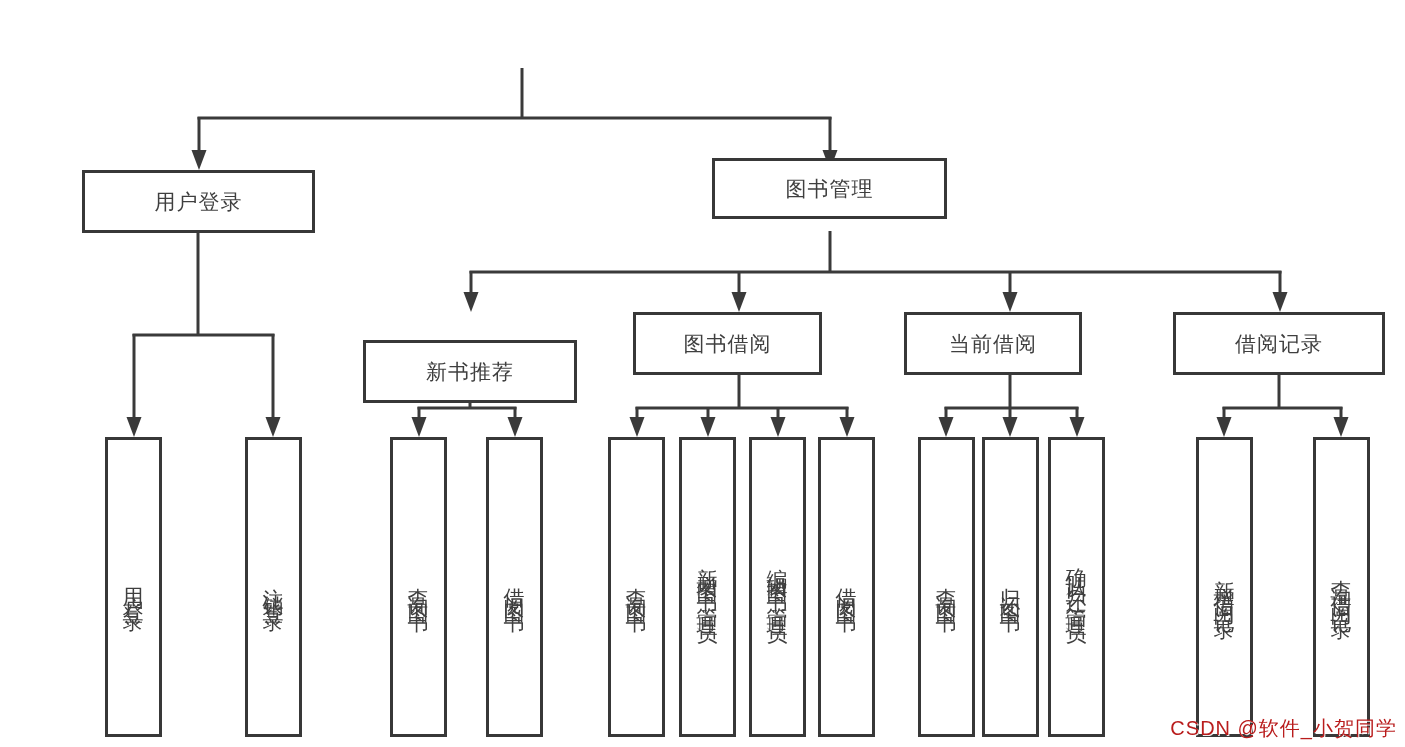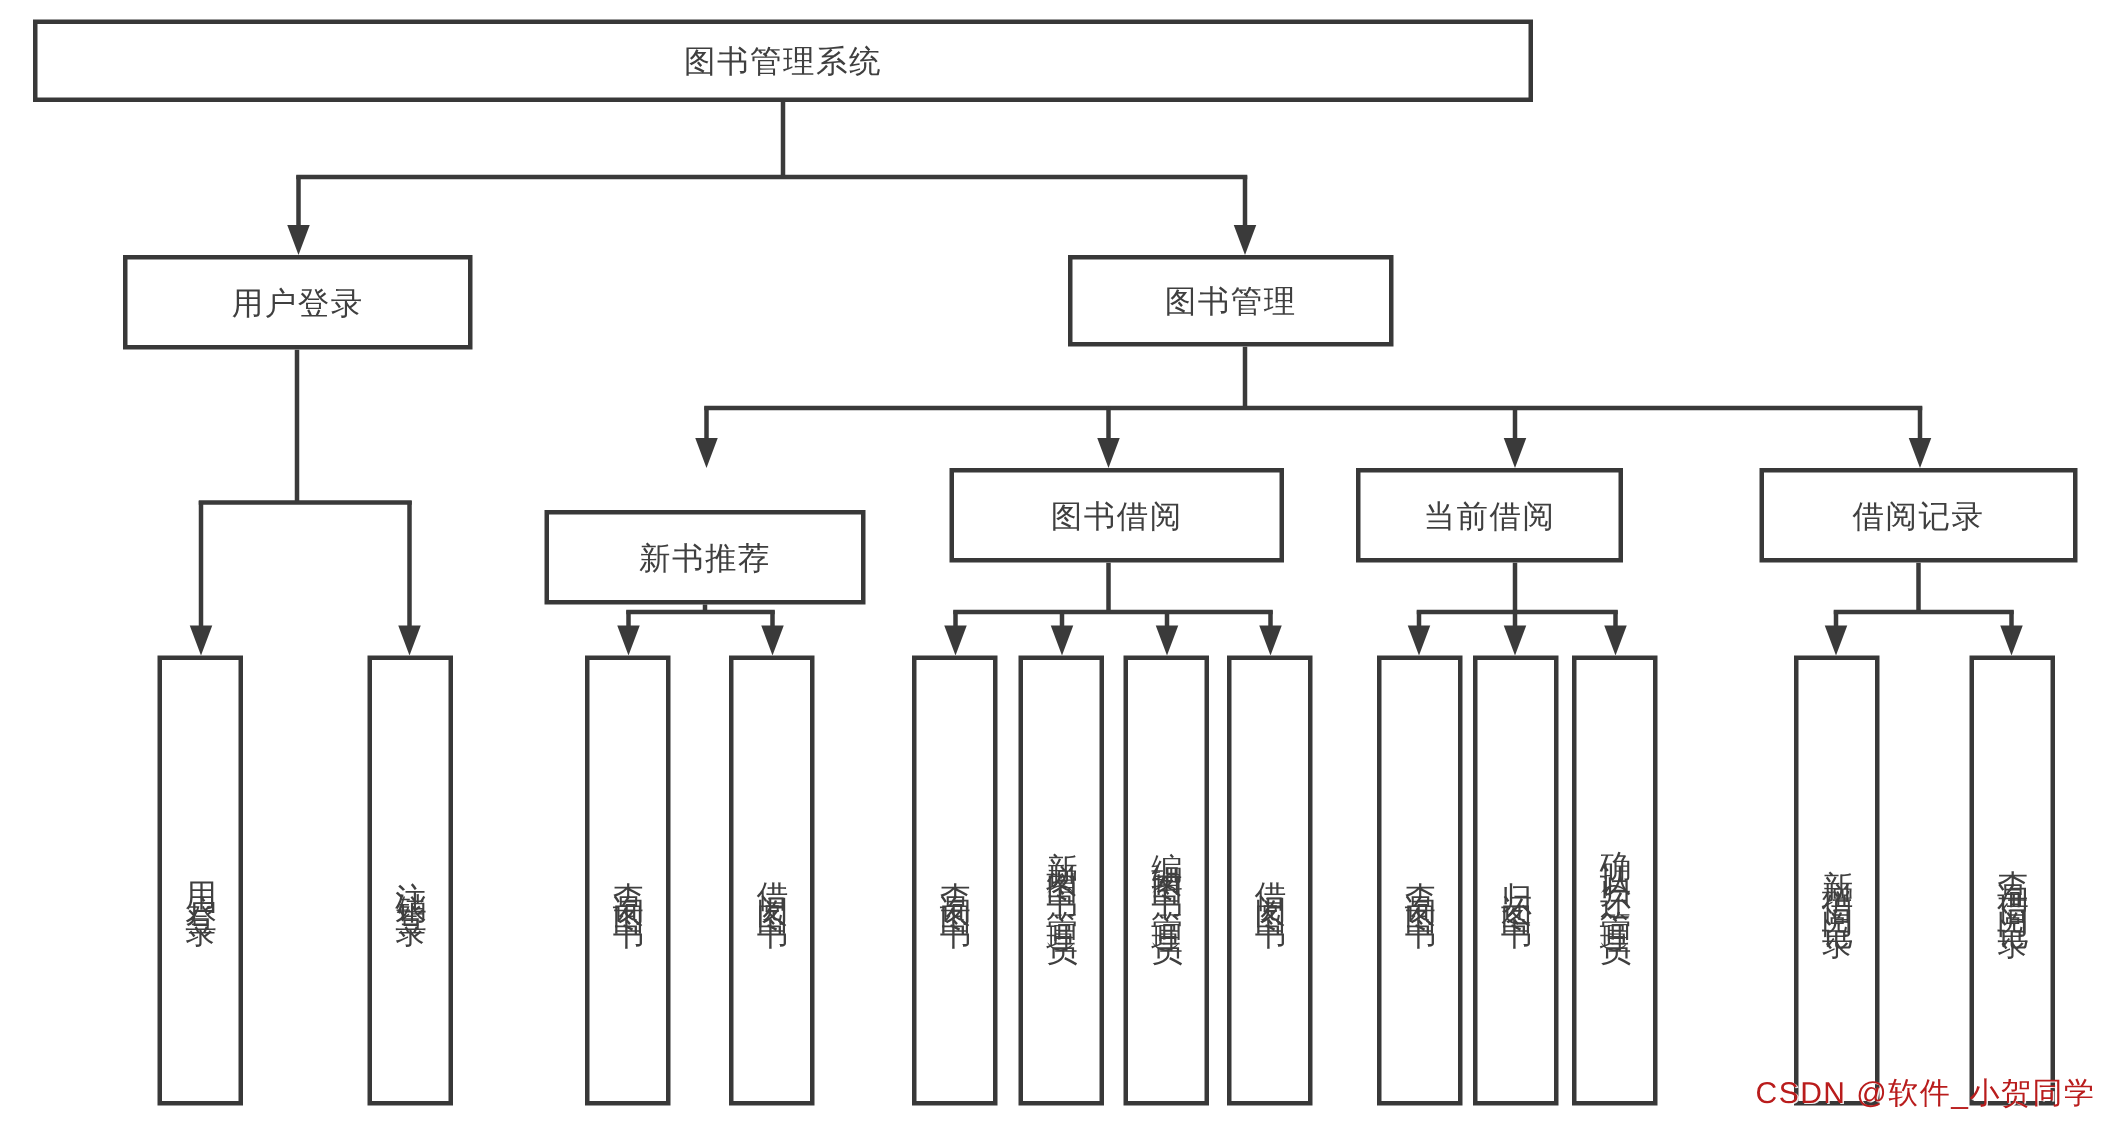--- a/index.html
+++ b/index.html
@@ -38,23 +38,23 @@
     align-items: center;
     justify-content: center;
     font-size: 21px;
     letter-spacing: 1px;
     text-align: center;
   }
   
   .node.h { height: 63px; }
   .node.root  { left: 22px;  top: 13px;  width: 1000px; height: 55px; }
   .node.n-user  { left: 82px;  top: 170px; width: 233px; }
-  .node.n-book  { left: 712px; top: 170px; width: 217px; height: 61px; }
+  .node.n-book  { left: 712px; top: 158px; width: 235px; height: 61px; }
   .node.n-newb  { left: 363px; top: 312px; width: 214px; margin-top: 28px; }
-  .node.n-borr  { left: 633px; top: 312px; width: 223px; }
+  .node.n-borr  { left: 633px; top: 312px; width: 189px; }
   .node.n-curr  { left: 904px; top: 312px; width: 178px; }
   .node.n-rec   { left: 1173px; top: 312px; width: 212px; }
   
   .leaf {
     position: absolute;
     box-sizing: border-box;
     top: 437px;
     width: 57px;
     height: 300px;
     background: #ffffff;
@@ -153,21 +153,20 @@
     <polygon points="1077,437 1069.5,417 1084.5,417"></polygon>
 
     <line x1="1279" y1="375" x2="1279" y2="408"></line>
     <line x1="1222.5" y1="408" x2="1342.5" y2="408"></line>
     <line x1="1224" y1="407" x2="1224" y2="419"></line>
     <polygon points="1224,437 1216.5,417 1231.5,417"></polygon>
     <line x1="1341" y1="407" x2="1341" y2="419"></line>
     <polygon points="1341,437 1333.5,417 1348.5,417"></polygon>
   </svg>
 
-  <div class="node root">图书管理系统</div>
 
   <div class="node h n-user">用户登录</div>
   <div class="node n-book">图书管理</div>
 
   <div class="node h n-newb">新书推荐</div>
   <div class="node h n-borr">图书借阅</div>
   <div class="node h n-curr">当前借阅</div>
   <div class="node h n-rec">借阅记录</div>
 
   <div class="leaf l1">用户登录</div>

